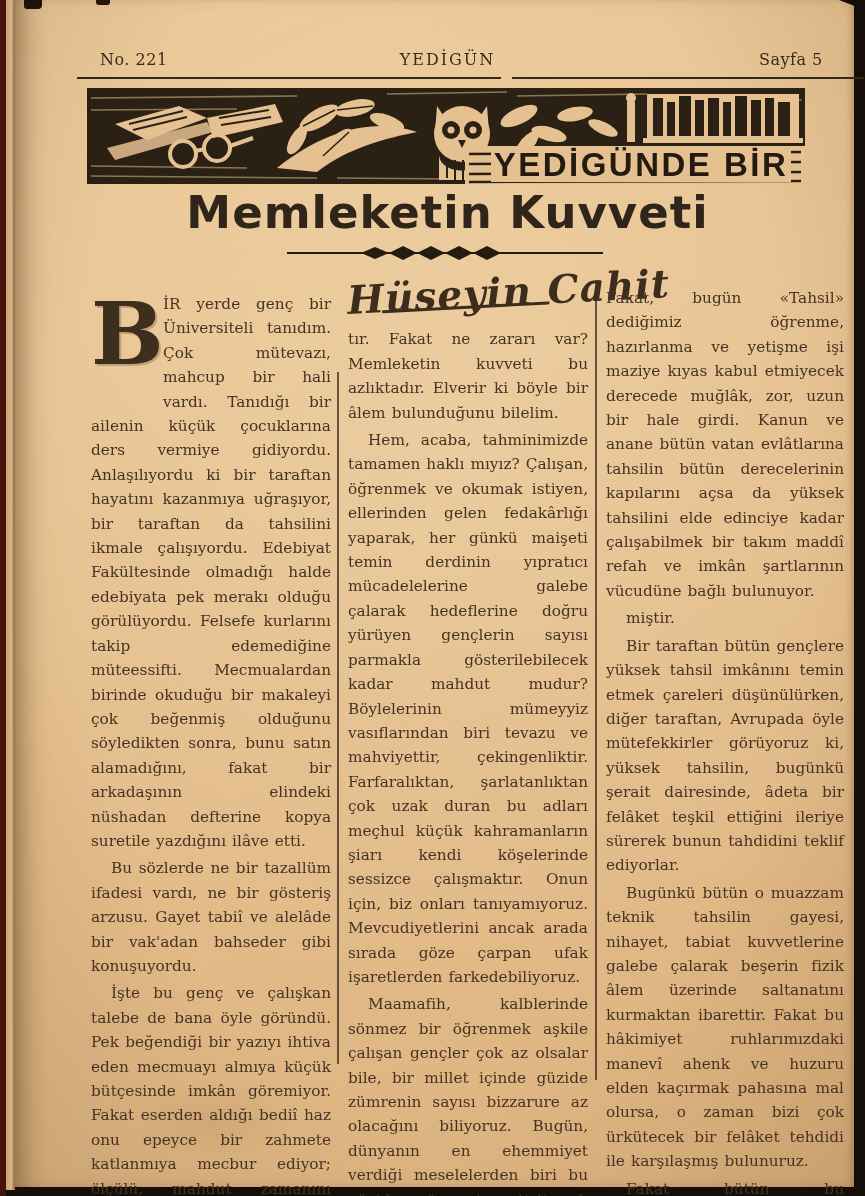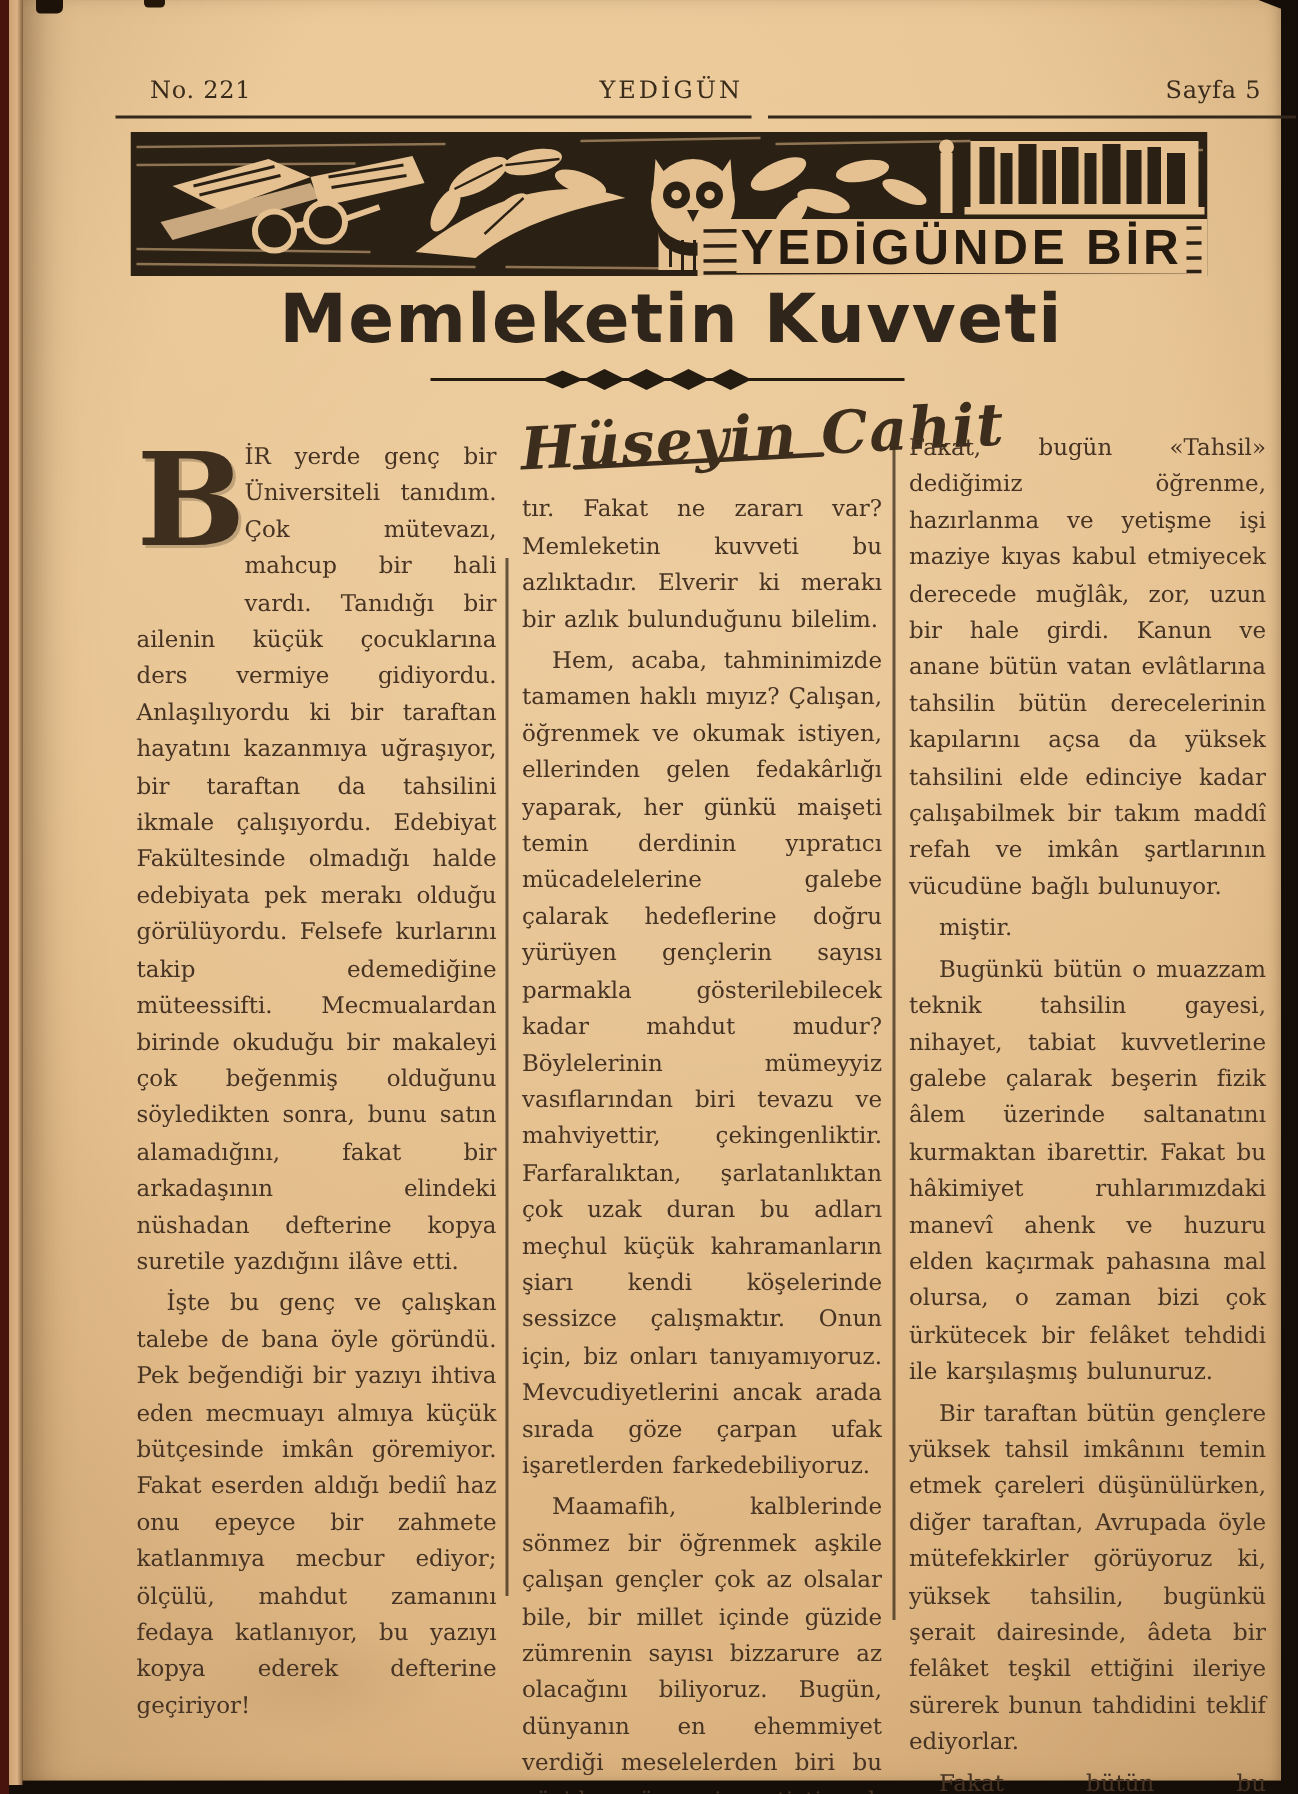--- a/index.html
+++ b/index.html
@@ -23,21 +23,21 @@
     background:radial-gradient(ellipse at 50% 42%, rgba(0,0,0,0) 62%, rgba(92,60,26,0.16) 100%);}
   .corner-tr{position:absolute;top:0;right:0;width:0;height:0;
     border-top:10px solid #150d08;border-left:26px solid transparent;}
   .mark-a{position:absolute;left:24px;top:0;width:18px;height:9px;background:#1d120a;border-radius:0 0 4px 3px;}
   .mark-b{position:absolute;left:96px;top:0;width:14px;height:5px;background:#241609;border-radius:0 0 3px 3px;}
 
   
   .hdr{position:absolute;top:50px;color:#3a2c1c;font-size:16px;letter-spacing:0.5px;}
   .hdr-issue{left:85px;}
   .hdr-mast{left:0;width:865px;text-align:center;letter-spacing:2px;}
-  .hdr-page{left:744px;margin-left:18px;}
+  .hdr-page{left:744px;}
   .rule{position:absolute;top:77px;height:2px;background:#33281b;}
   .rule-l{left:62px;width:424px;}
   .rule-r{left:497px;width:352px;}
 
   
   .banner{position:absolute;left:72px;top:88px;width:718px;height:96px;}
 
   
   .title{position:absolute;left:0;top:186px;width:865px;text-align:center;
     font-family:"DejaVu Sans","Liberation Sans",sans-serif;font-weight:bold;
@@ -209,42 +209,43 @@
       <polygon points="76,10 90,4 104,10 90,16"></polygon>
     </g>
   </svg>
 
   <div class="vrule vrule1"></div>
   <div class="vrule vrule2"></div>
 
   <div class="col" id="col1">
     <div data-bind-list="article.col1">
         <p class="para"><span class="dropcap">B</span>İR yerde genç bir Üniversiteli tanıdım. Çok mütevazı, mahcup bir hali vardı. Tanıdığı bir ailenin küçük çocuklarına ders vermiye gidiyordu. Anlaşılıyordu ki bir taraftan hayatını kazanmıya uğraşıyor, bir taraftan da tahsilini ikmale çalışıyordu. Edebiyat Fakültesinde olmadığı halde edebiyata pek merakı olduğu görülüyordu. Felsefe kurlarını takip edemediğine müteessifti. Mecmualardan birinde okuduğu bir makaleyi çok beğenmiş olduğunu söyledikten sonra, bunu satın alamadığını, fakat bir arkadaşının elindeki nüshadan defterine kopya suretile yazdığını ilâve etti.</p>
+        <p class="para">Bu sözlerde ne bir tazallüm ifadesi vardı, ne bir gösteriş arzusu. Gayet tabiî ve alelâde bir vak'adan bahseder gibi konuşuyordu.</p>
         <p class="para">İşte bu genç ve çalışkan talebe de bana öyle göründü. Pek beğendiği bir yazıyı ihtiva eden mecmuayı almıya küçük bütçesinde imkân göremiyor. Fakat eserden aldığı bediî haz onu epeyce bir zahmete katlanmıya mecbur ediyor; ölçülü, mahdut zamanını fedaya katlanıyor, bu yazıyı kopya ederek defterine geçiriyor!</p>
       </div>
   </div>
 
   <div class="col" id="col2">
     <div class="byline">
       <div class="byline-text" data-bind="article.byline_script">Hüseyin Cahit</div>
       <div class="byline-underline"></div>
     </div>
     <div data-bind-list="article.col2">
-        <p class="para">tır. Fakat ne zararı var? Memleketin kuvveti bu azlıktadır. Elverir ki merakı bir azlık bulunduğunu bilelim.</p>
+        <p class="para">tır. Fakat ne zararı var? Memleketin kuvveti bu azlıktadır. Elverir ki böyle bir âlem bulunduğunu bilelim.</p>
         <p class="para">Hem, acaba, tahminimizde tamamen haklı mıyız? Çalışan, öğrenmek ve okumak istiyen, ellerinden gelen fedakârlığı yaparak, her günkü maişeti temin derdinin yıpratıcı mücadelelerine galebe çalarak hedeflerine doğru yürüyen gençlerin sayısı parmakla gösterilebilecek kadar mahdut mudur? Böylelerinin mümeyyiz vasıflarından biri tevazu ve mahviyettir, çekingenliktir. Farfaralıktan, şarlatanlıktan çok uzak duran bu adları meçhul küçük kahramanların şiarı kendi köşelerinde sessizce çalışmaktır. Onun için, biz onları tanıyamıyoruz. Mevcudiyetlerini ancak arada sırada göze çarpan ufak işaretlerden farkedebiliyoruz.</p>
         <p class="para">Maamafih, kalblerinde sönmez bir öğrenmek aşkile çalışan gençler çok az olsalar bile, bir millet içinde güzide zümrenin sayısı bizzarure az olacağını biliyoruz. Bugün, dünyanın en ehemmiyet verdiği meselelerden biri bu güzide zümreyi yetiştirmek hususudur.</p>
       </div>
   </div>
 
   <div class="col" id="col3">
     <div data-bind-list="article.col3">
         <p class="para">Fakat, bugün «Tahsil» dediğimiz öğrenme, hazırlanma ve yetişme işi maziye kıyas kabul etmiyecek derecede muğlâk, zor, uzun bir hale girdi. Kanun ve anane bütün vatan evlâtlarına tahsilin bütün derecelerinin kapılarını açsa da yüksek tahsilini elde edinciye kadar çalışabilmek bir takım maddî refah ve imkân şartlarının vücudüne bağlı bulunuyor.</p>
         <p class="para">miştir.</p>
+        <p class="para">Bir taraftan bütün gençlere yüksek tahsil imkânını temin etmek çareleri düşünülürken, diğer taraftan, Avrupada öyle mütefekkirler görüyoruz ki, yüksek tahsilin, bugünkü şerait dairesinde, âdeta bir felâket teşkil ettiğini ileriye sürerek bunun tahdidini teklif ediyorlar.</p>
         <p class="para">Bugünkü bütün o muazzam teknik tahsilin gayesi, nihayet, tabiat kuvvetlerine galebe çalarak beşerin fizik âlem üzerinde saltanatını kurmaktan ibarettir. Fakat bu hâkimiyet ruhlarımızdaki manevî ahenk ve huzuru elden kaçırmak pahasına mal olursa, o zaman bizi çok ürkütecek bir felâket tehdidi ile karşılaşmış bulunuruz.</p>
-        <p class="para">Bir taraftan bütün gençlere yüksek tahsil imkânını temin etmek çareleri düşünülürken, diğer taraftan, Avrupada öyle mütefekkirler görüyoruz ki, yüksek tahsilin, bugünkü şerait dairesinde, âdeta bir felâket teşkil ettiğini ileriye sürerek bunun tahdidini teklif ediyorlar.</p>
         <p class="para">Fakat bütün bu mülâhazalar nekadar varit olsalar da, güzide zümreyi teşkil için sun'î tedbirler ittihaz etmek, bunu mahdut bir sınıfa bırakmak yolunda tavsiye edilen çareler hiç amelî görülmüyor. Her memlekette halk dediğimiz kütle milletin en kıymetli hayat hazinesidir. Buradan fışkıran yeni kabiliyetlerdir ki, memleketteki güzide zümrenin tazelenmesine, kuvvet bulmasına ve yeni bir hamle iktisap etmesine sebep olurlar. Biz şimdiye kadar böyle bir hayat kaynağından içerek yaşadık. Zamanın muğlâk, girift şartları arasında da bizim için en iyi yaşama ve yükselme yolu bu kabiliyetlerin yetişmesini azamî bir itina ile kolaylaştırmak olabilir.</p>
       </div>
 
   </div>
 </div>
 
 <div class="spine"></div>
 <div class="page-edge"></div>
 <div class="mark-a"></div>
 <div class="mark-b"></div>

